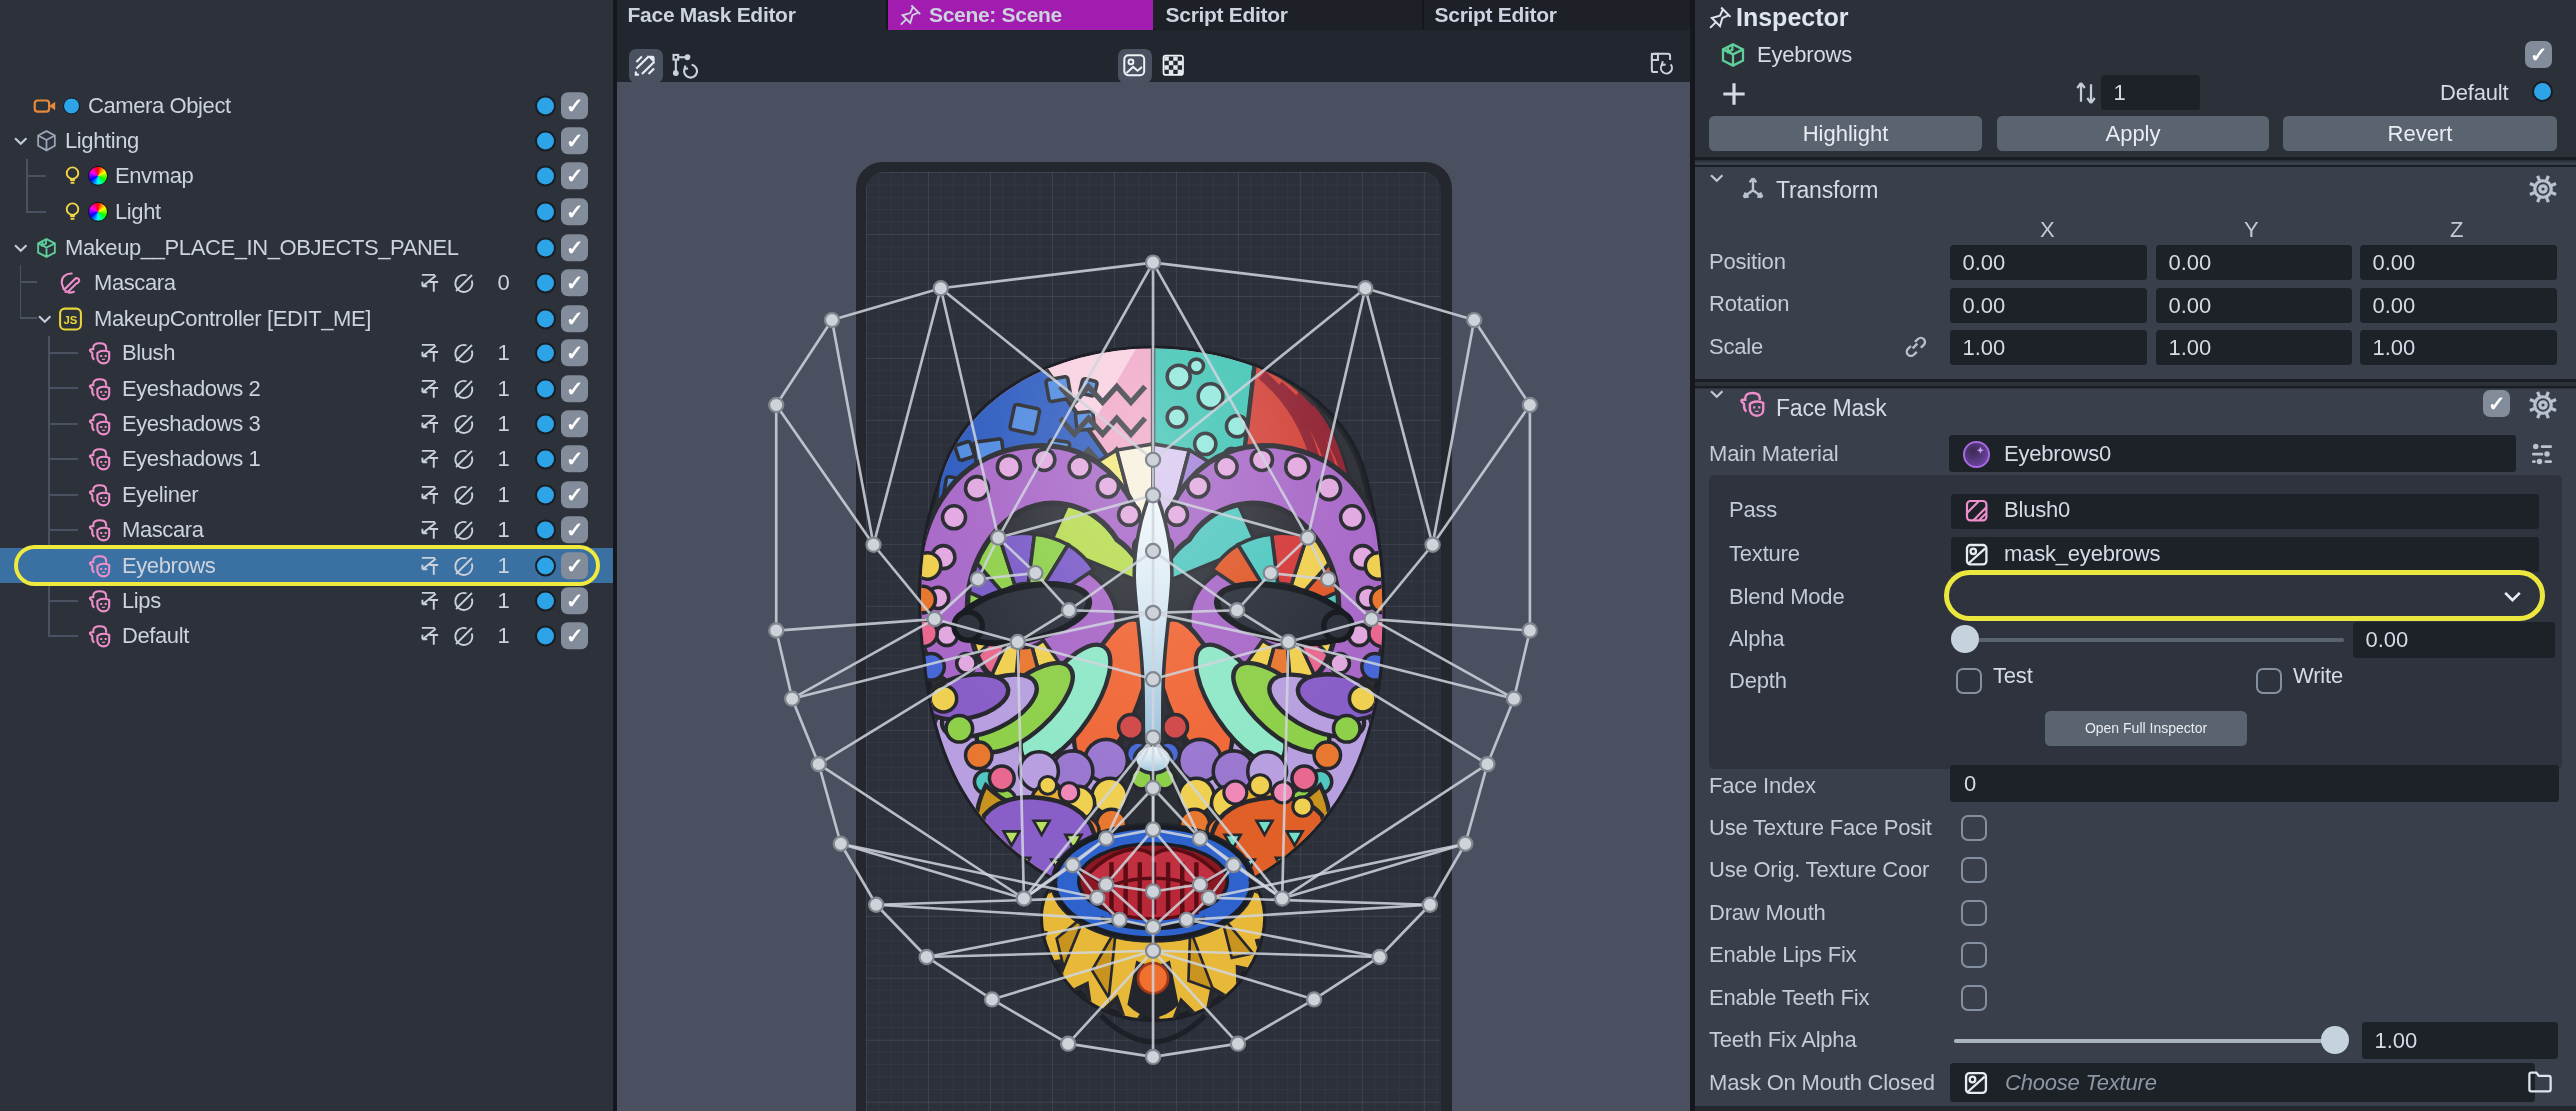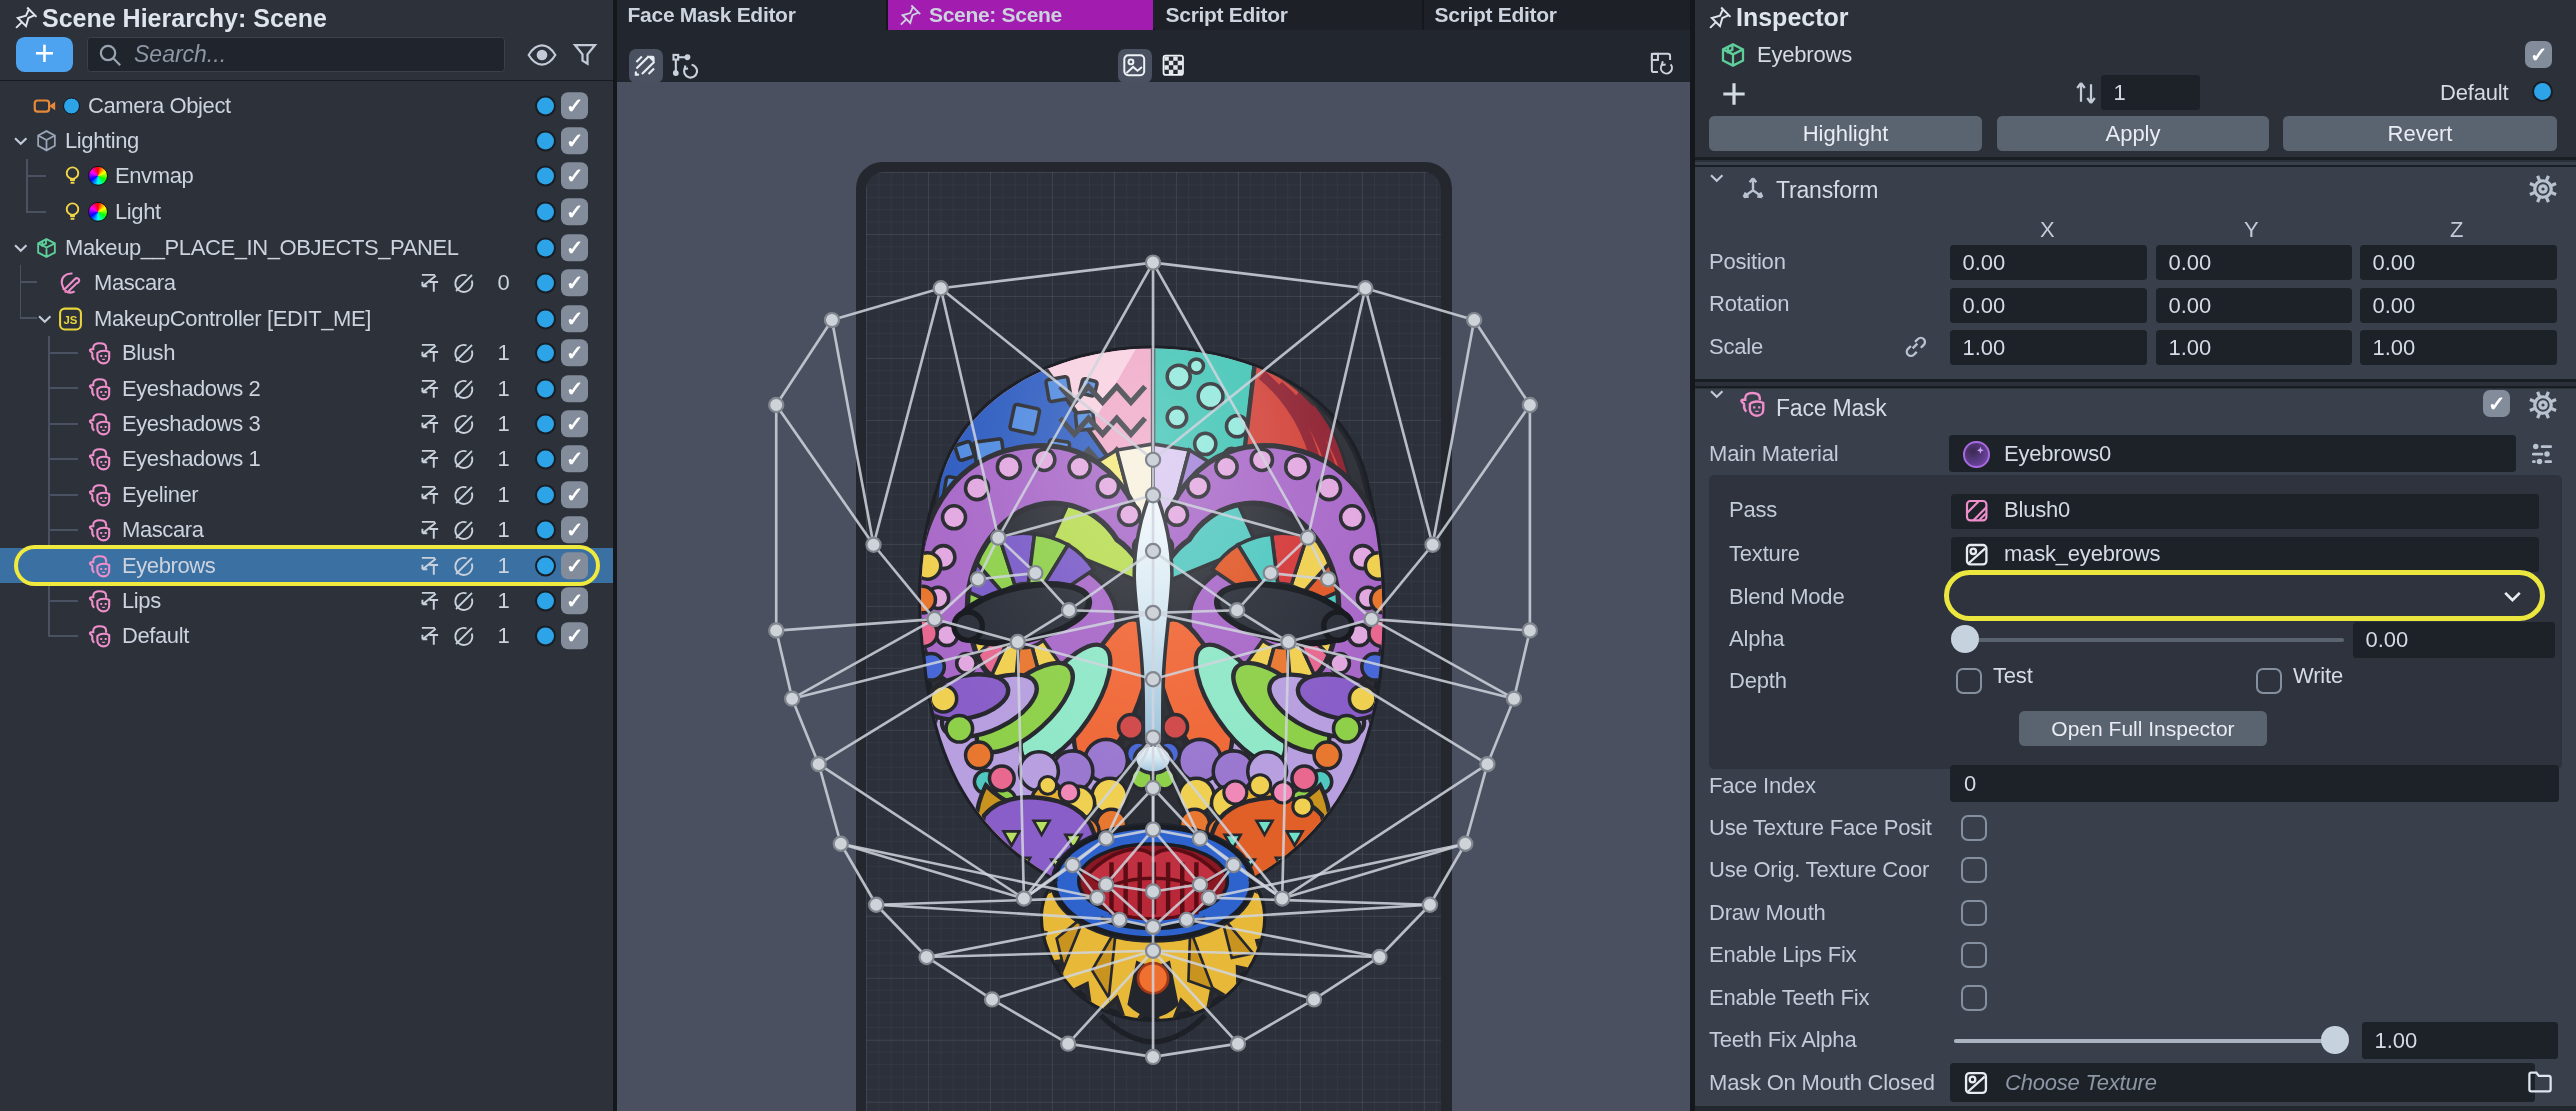--- a/index.html
+++ b/index.html
@@ -528,39 +528,20 @@
           <circle cx="1303" cy="938" r="8"></circle>
           <circle cx="1303" cy="1008" r="8"></circle>
           <circle cx="1303" cy="1048" r="8"></circle>
           <circle cx="1303" cy="1075" r="8"></circle>
           <circle cx="1157" cy="1016" r="8"></circle>
           <circle cx="1449" cy="1016" r="8"></circle>
         </g>
       </svg>
   </div>
   <div id="left" class="abs">
-    <div id="lhead" class="abs">
-      <svg class="abs" style="left:12.4px;top:4.4px" width="28" height="28" viewBox="0 0 24 24" fill="none" stroke="#dfe5ee" stroke-width="1.7">
-          <path d="M13 3 L21 11 M14.5 4.5 L12 10 L5 12 L12 19 L14 12 L19.5 9.5 M8.5 15.5 L3.5 20.5"></path>
-        </svg>
-      <div class="ptitle abs" style="left:42px;top:3.5px;">Scene Hierarchy: Scene</div>
-      <div id="addbtn" class="abs">+</div>
-      <div id="search" class="abs">Search...</div>
-      <svg class="abs" style="left:97px;top:42px" width="26.5" height="26.5" viewBox="0 0 24 24" fill="none" stroke="#9aa3b0" stroke-width="2">
-          <circle cx="10" cy="10" r="6.5"></circle>
-          <path d="M15 15 L21 21"></path>
-        </svg>
-      <svg class="abs" style="left:525px;top:39px" width="34" height="32" viewBox="0 0 24 24" fill="none" stroke="#c3cbd8" stroke-width="1.6">
-          <path d="M2 12 C5 7 8.5 4.8 12 4.8 C15.5 4.8 19 7 22 12 C19 17 15.5 19.2 12 19.2 C8.5 19.2 5 17 2 12 Z"></path>
-          <circle cx="12" cy="12" r="3.2" fill="#c3cbd8"></circle>
-        </svg>
-      <svg class="abs" style="left:570px;top:39px" width="30" height="32" viewBox="0 0 24 24" fill="none" stroke="#c3cbd8" stroke-width="1.8">
-          <path d="M4 4 L20 4 L14 11.5 L14 19 L10 16.5 L10 11.5 Z"></path>
-        </svg>
-    </div>
     <div id="treeguides">
       <div class="abs" style="left:26px;top:159px;width:1.8px;height:53px;background:#4a5160;"></div>
       <div class="abs" style="left:26px;top:175px;width:19.5px;height:1.8px;background:#4a5160;"></div>
       <div class="abs" style="left:26px;top:211px;width:19.5px;height:1.8px;background:#4a5160;"></div>
       <div class="abs" style="left:19.5px;top:265px;width:1.8px;height:53px;background:#4a5160;"></div>
       <div class="abs" style="left:19.5px;top:281px;width:17.7px;height:1.8px;background:#4a5160;"></div>
       <div class="abs" style="left:19.5px;top:317px;width:17.7px;height:1.8px;background:#4a5160;"></div>
       <div class="abs" style="left:48px;top:336px;width:1.8px;height:301px;background:#4a5160;"></div>
       <div class="abs" style="left:48px;top:352px;width:30px;height:1.8px;background:#4a5160;"></div>
       <div class="abs" style="left:48px;top:387px;width:30px;height:1.8px;background:#4a5160;"></div>
@@ -961,21 +942,21 @@
       </svg>
     <div class="rlabel" style="left:34px;top:626px;">Alpha</div>
     <div class="abs" style="left:265px;top:638px;width:384px;height:3.5px;background:#5a6370;border-radius:1.8px;"></div>
     <div class="abs" style="left:256px;top:625px;width:28px;height:28px;border-radius:50%;background:#c6d2de;"></div>
     <div class="field" style="left:658px;top:622px;width:202px;height:36px;line-height:36px;padding-left:12.4px;">0.00</div>
     <div class="rlabel" style="left:34px;top:668px;">Depth</div>
     <div class="ucheck" style="left:261px;top:668px;"></div>
     <div class="rlabel" style="left:298px;top:663px;color:#d5dbe5;">Test</div>
     <div class="ucheck" style="left:561px;top:668px;"></div>
     <div class="rlabel" style="left:598px;top:663px;color:#d5dbe5;">Write</div>
-    <div class="btn" style="left:324px;top:711px;width:248px;height:35px;line-height:35px;font-size:21px;">Open Full Inspector</div>
+    <div class="btn" style="left:350px;top:711px;width:202px;height:35px;line-height:35px;font-size:14px;">Open Full Inspector</div>
     <div class="rlabel" style="left:14px;top:773px;">Face Index</div>
     <div class="field" style="left:255px;top:765px;width:609px;height:37px;line-height:37px;padding-left:14px;">0</div>
     <div class="rlabel" style="left:14px;top:815px;max-width:249px;overflow:hidden;">Use Texture Face Posit</div>
     <div class="ucheck" style="left:266px;top:815px;"></div>
     <div class="rlabel" style="left:14px;top:857px;max-width:249px;overflow:hidden;">Use Orig. Texture Coor</div>
     <div class="ucheck" style="left:266px;top:857px;"></div>
     <div class="rlabel" style="left:14px;top:900px;">Draw Mouth</div>
     <div class="ucheck" style="left:266px;top:900px;"></div>
     <div class="rlabel" style="left:14px;top:942px;">Enable Lips Fix</div>
     <div class="ucheck" style="left:266px;top:942px;"></div>

